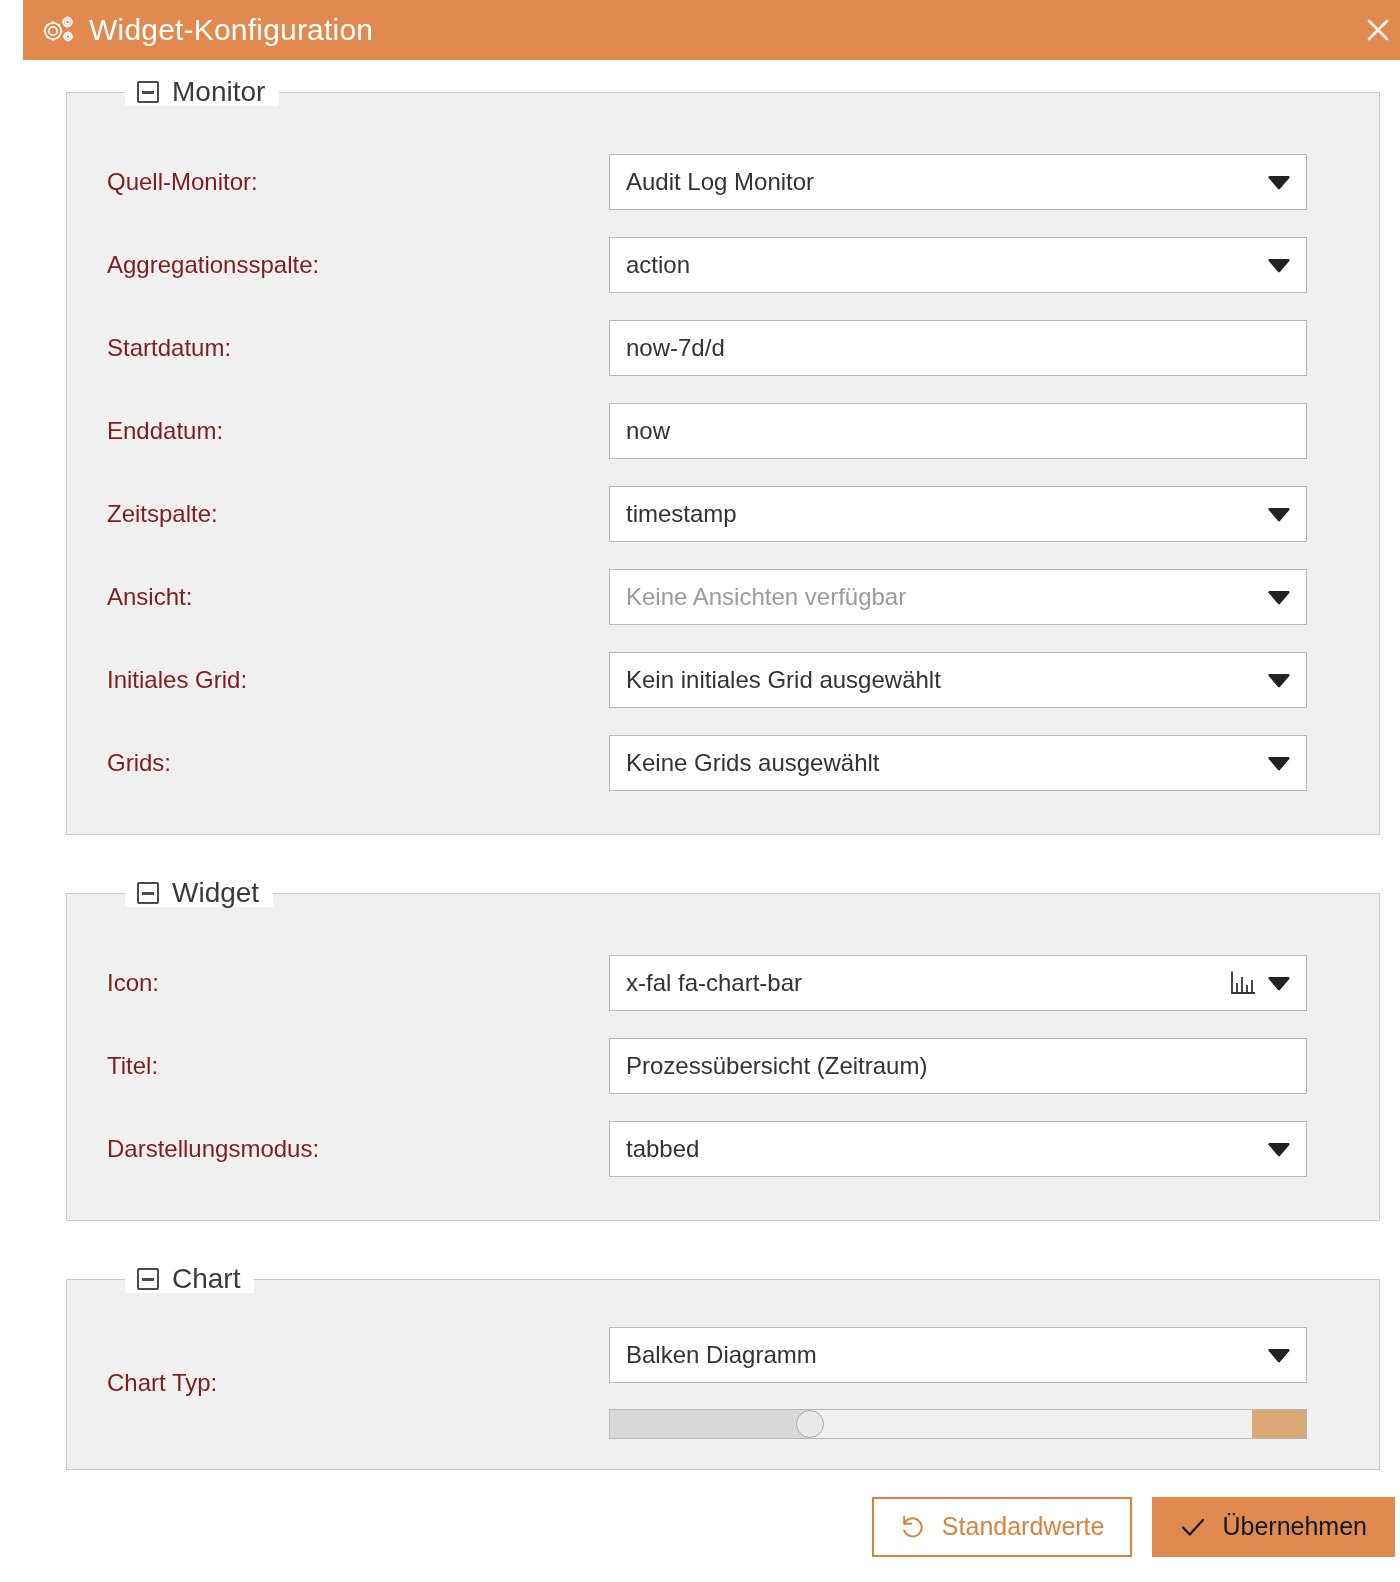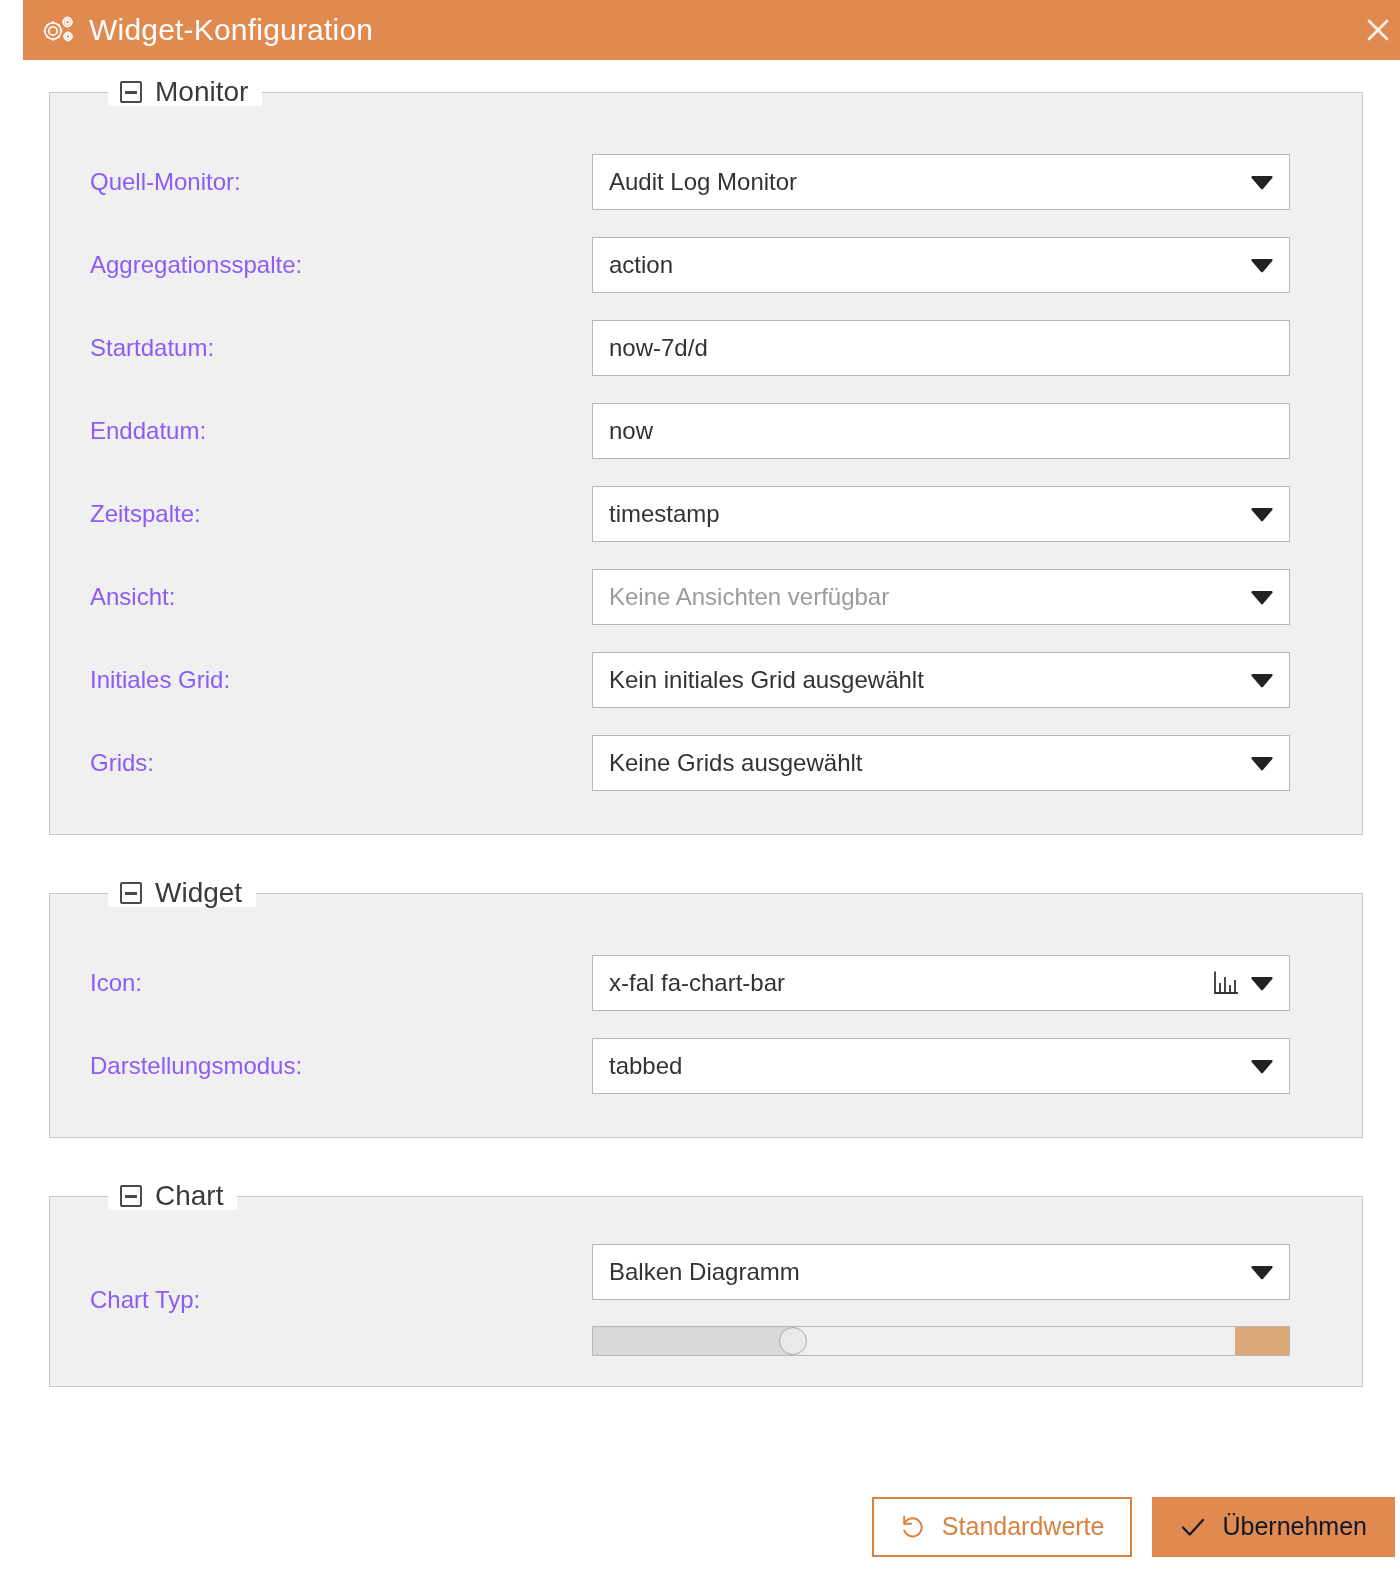--- a/index.html
+++ b/index.html
@@ -59,21 +59,21 @@
   
   .dialog-body {
     position: relative;
     flex: 1 1 auto;
     background: #ffffff;
     overflow: hidden;
     padding: 0 0 0 0;
   }
   .scroll-inner {
     position: absolute;
-    top: 0; left: 0;
+    top: 0; left: 17px;
     width: 1358px;
     padding: 18px 18px 0 26px;
   }
 
   
   .scrollbar-track {
     position: absolute;
     top: 0; right: 0;
     width: 18px;
     height: 100%;
@@ -130,21 +130,21 @@
   .row {
     display: flex;
     align-items: center;
     min-height: 83px;
   }
   .row-label {
     width: 520px;
     flex: 0 0 520px;
     font-size: 24px;
     font-weight: 300;
-    color: #8b5cf6;
+    color: #7f1d1d;
     padding-left: 18px;
   }
   .field {
     flex: 1 1 auto;
     max-width: 698px;
     border-radius: 19px;
   }
 
   .control {
     position: relative;
@@ -401,20 +401,28 @@
 
   <span class="caret">
     <svg width="22" height="16" viewBox="0 0 22 16">
       <path d="M1.6 3.2 L20.4 3.2 L11 14.2 Z" fill="#222222" stroke="#222222" stroke-width="2.4" stroke-linejoin="round"></path>
     </svg>
   </span>
 </div>
             </div>
           </div>
           <div class="row">
+            <div class="row-label">Titel:</div>
+            <div class="field">
+              <div class="control text-input">
+                <span class="control-value">Prozessübersicht (Zeitraum)</span>
+              </div>
+            </div>
+          </div>
+          <div class="row">
             <div class="row-label">Darstellungsmodus:</div>
             <div class="field">
               <div class="control">
                 <span class="control-value">tabbed</span>
   <span class="caret">
     <svg width="22" height="16" viewBox="0 0 22 16">
       <path d="M1.6 3.2 L20.4 3.2 L11 14.2 Z" fill="#222222" stroke="#222222" stroke-width="2.4" stroke-linejoin="round"></path>
     </svg>
   </span>
 </div>

